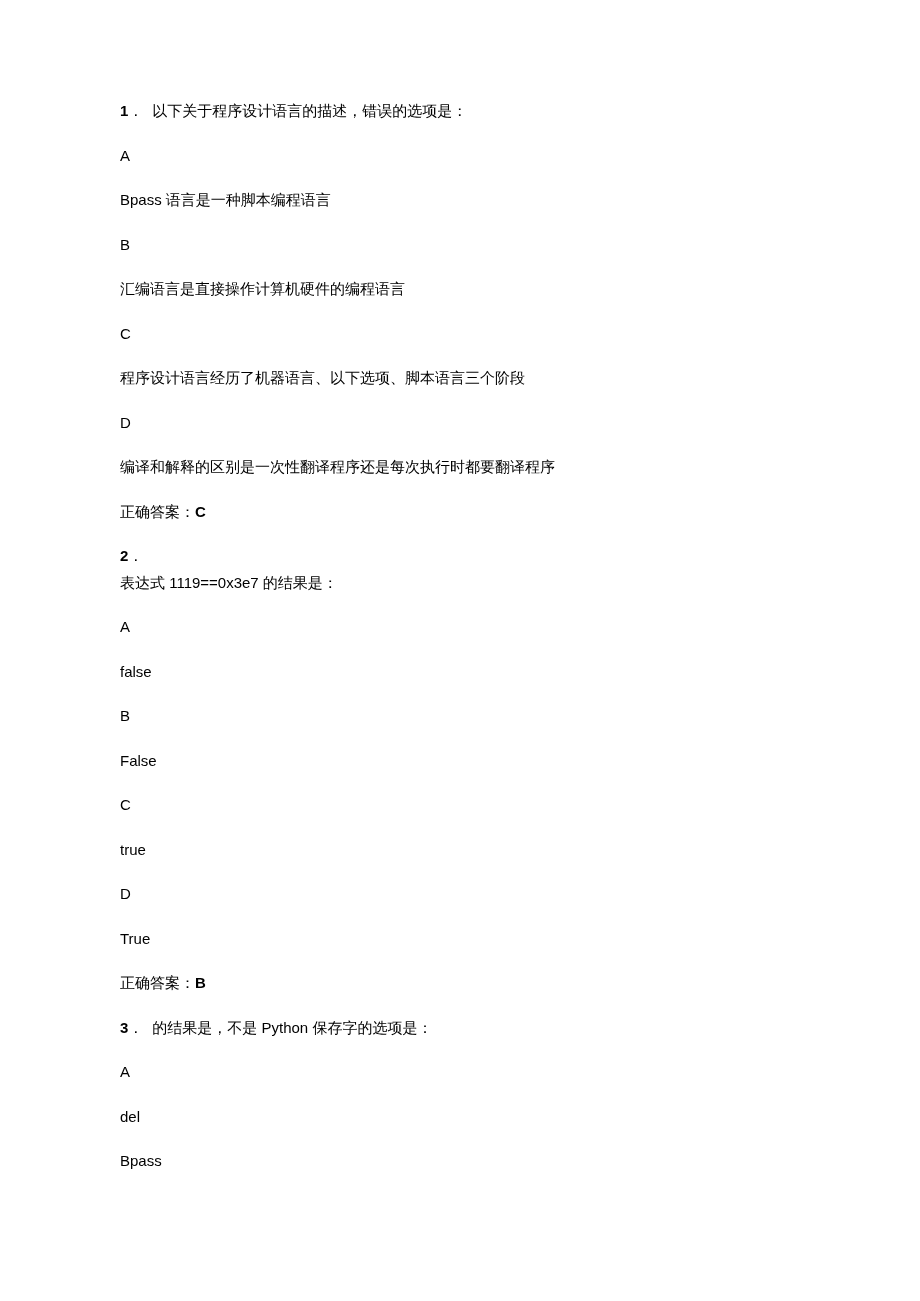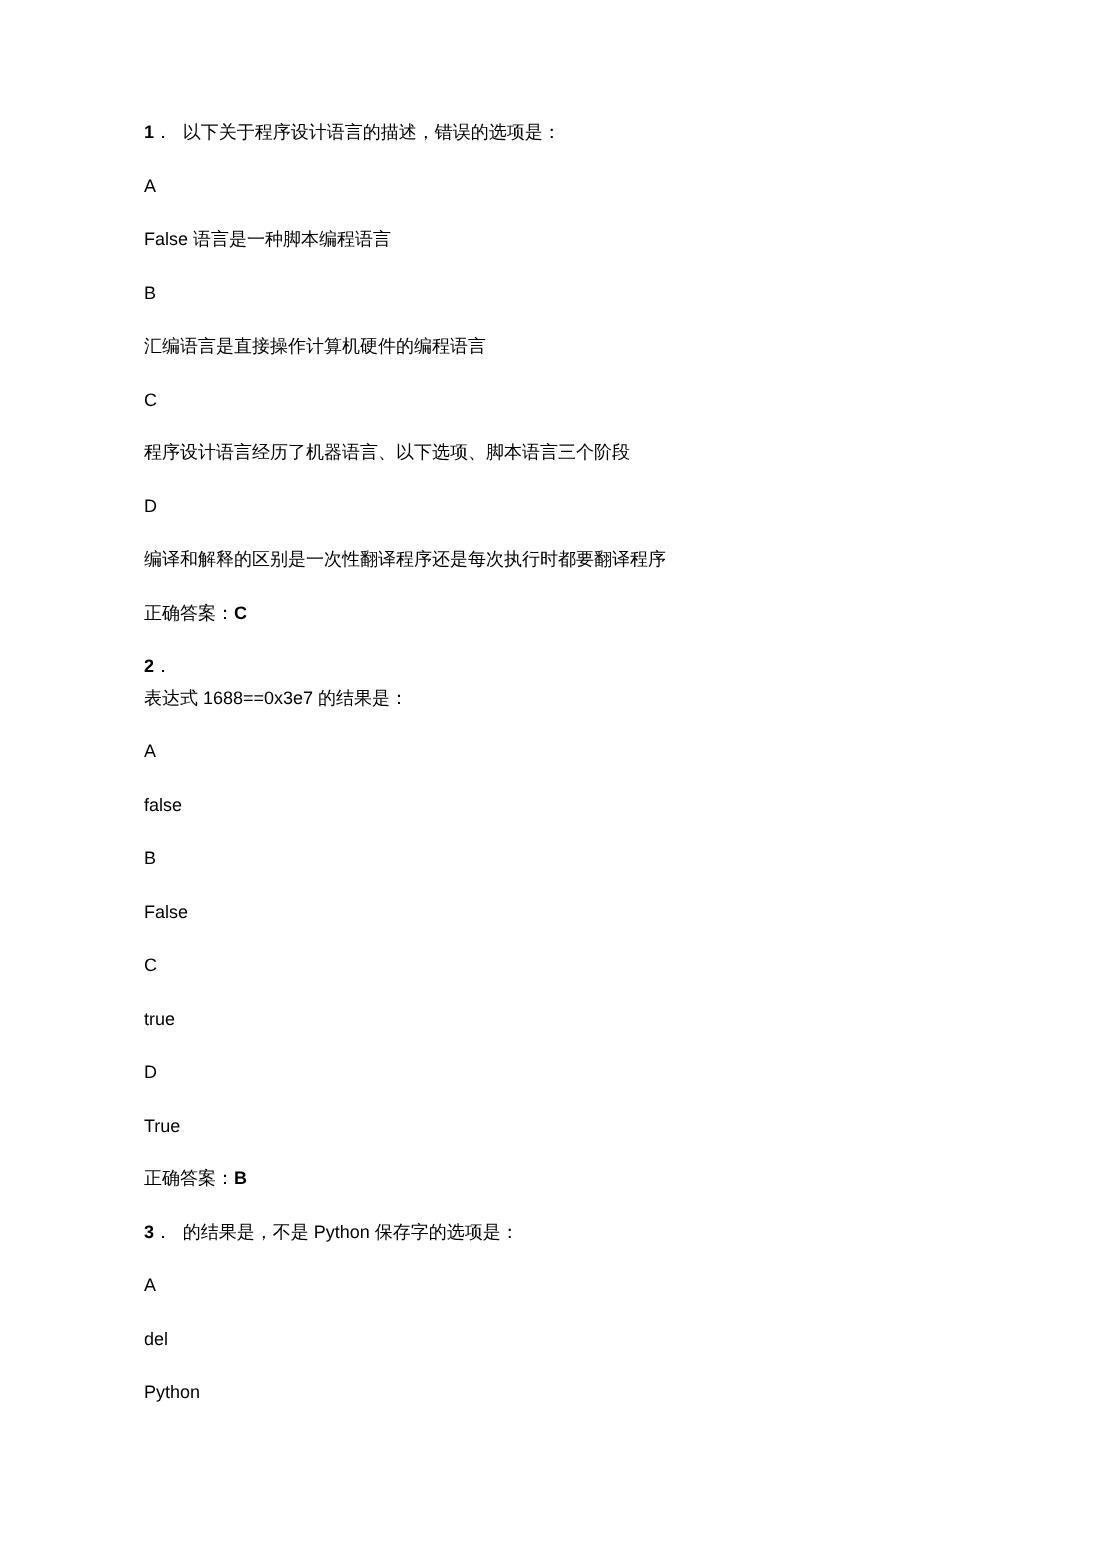--- a/index.html
+++ b/index.html
@@ -21,45 +21,45 @@
   .en { font-family: Arial, sans-serif; }
   .bigspace { letter-spacing: 9px; }
 </style>
 </head>
 <body>
 
 <div class="q-line">
   <span class="num">1</span><span class="bigspace">．</span><span>以下关于程序设计语言的描述，错误的选项是：</span>
 </div>
 <div class="block en">A</div>
-<div class="block">False 语言是一种脚本编程语言</div>
+<div class="block">Bpass 语言是一种脚本编程语言</div>
 <div class="block en">B</div>
 <div class="block">汇编语言是直接操作计算机硬件的编程语言</div>
 <div class="block en">C</div>
 <div class="block">程序设计语言经历了机器语言、以下选项、脚本语言三个阶段</div>
 <div class="block en">D</div>
 <div class="block">编译和解释的区别是一次性翻译程序还是每次执行时都要翻译程序</div>
 <div class="block">
   <span>正确答案：</span><span class="bold en">C</span>
 </div>
 
 <div class="tight">
   <span class="num">2</span><span class="bigspace">．</span>
 </div>
-<div class="q-line">表达式 1688==0x3e7 的结果是：</div>
+<div class="q-line">表达式 1119==0x3e7 的结果是：</div>
 <div class="block en">A</div>
 <div class="block en">false</div>
 <div class="block en">B</div>
 <div class="block en">False</div>
 <div class="block en">C</div>
 <div class="block en">true</div>
 <div class="block en">D</div>
 <div class="block en">True</div>
 <div class="block">
   <span>正确答案：</span><span class="bold en">B</span>
 </div>
 
 <div class="q-line">
   <span class="num">3</span><span class="bigspace">．</span><span>的结果是，不是 Python 保存字的选项是：</span>
 </div>
 <div class="block en">A</div>
 <div class="block en">del</div>
-<div class="block en">Python</div>
+<div class="block en">Bpass</div>
 
 </body></html>

